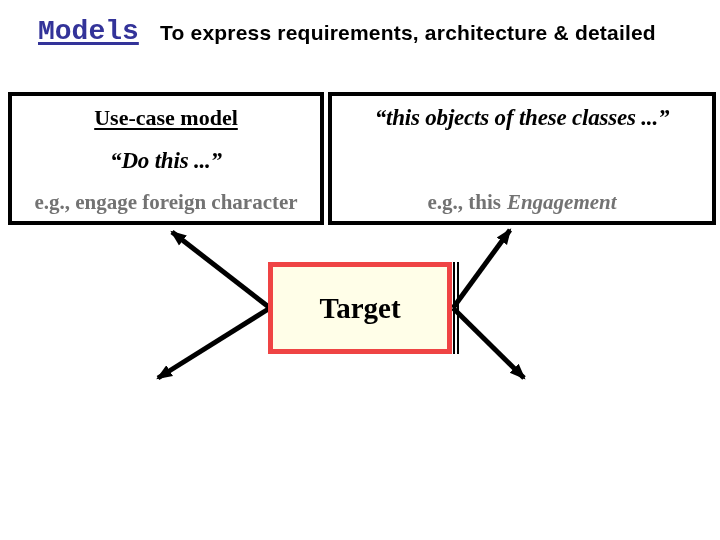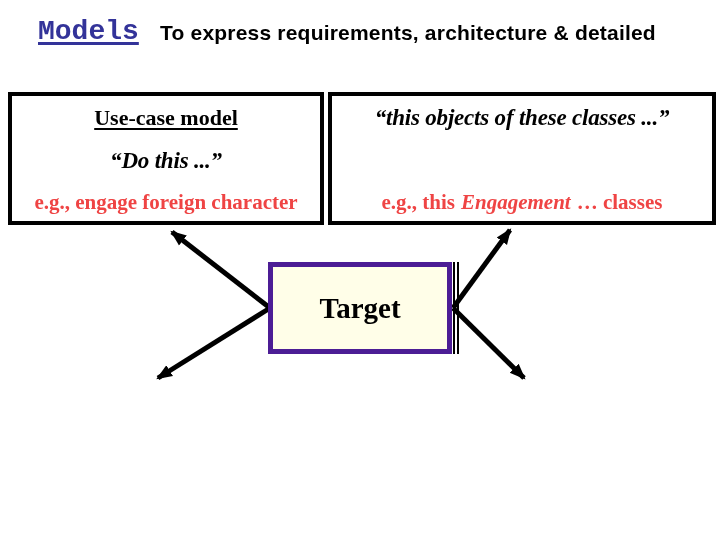--- a/index.html
+++ b/index.html
@@ -50,21 +50,21 @@
     text-decoration-thickness: 2px;
     text-underline-offset: 3px;
     white-space: nowrap;
   }
   .box-quote {
     font-size: 23px; font-weight: bold; font-style: italic;
     color: #000000; white-space: nowrap; letter-spacing: -0.2px;
   }
   .box-example {
     font-size: 21px; font-weight: bold;
-    color: #ef4444; white-space: nowrap;
+    color: #737373; white-space: nowrap;
     display: flex; gap: 6px; align-items: baseline;
   }
   .box-example .emph { font-style: italic; }
 
   
   .arrows-svg {
     position: absolute; left: 0; top: 0;
     width: 720px; height: 540px;
     pointer-events: none;
   }
@@ -73,21 +73,21 @@
 
   
   .target-wrap {
     position: absolute; left: 268px; top: 262px;
     border-right: 6px double #000000;
     padding-right: 1px;
   }
   .target-box {
     width: 184px; height: 92px;
     box-sizing: border-box;
-    border: 5px solid #4c1d95;
+    border: 5px solid #ef4444;
     background: #fffee8;
     display: flex; flex-direction: column;
     align-items: center; justify-content: center;
     text-align: center;
   }
   .target-line {
     font-size: 29px; font-weight: bold; color: #000000;
     line-height: 1.13; white-space: nowrap;
   }
 </style>
@@ -101,21 +101,20 @@
   <div class="box-heading">Use-case model</div>
   <div class="box-quote">“Do this ...”</div>
   <div class="box-example">e.g., engage foreign character</div>
 </div>
 
 <div class="model-box right">
   <div class="box-quote">“this objects of these classes ...”</div>
   <div class="box-example">
     <span>e.g., this</span>
     <span class="emph">Engagement</span>
-    <span>… classes</span>
   </div>
 </div>
 
 <svg class="arrows-svg" viewBox="0 0 720 540" aria-hidden="true">
   <defs>
     <marker id="ah" viewBox="0 0 16 14" markerWidth="17" markerHeight="15" refX="13" refY="7" orient="auto" markerUnits="userSpaceOnUse">
       <path d="M0,1 L15,7 L0,13 Z"></path>
     </marker>
   </defs>
   <line x1="270" y1="308" x2="172" y2="232" marker-end="url(#ah)"></line>

